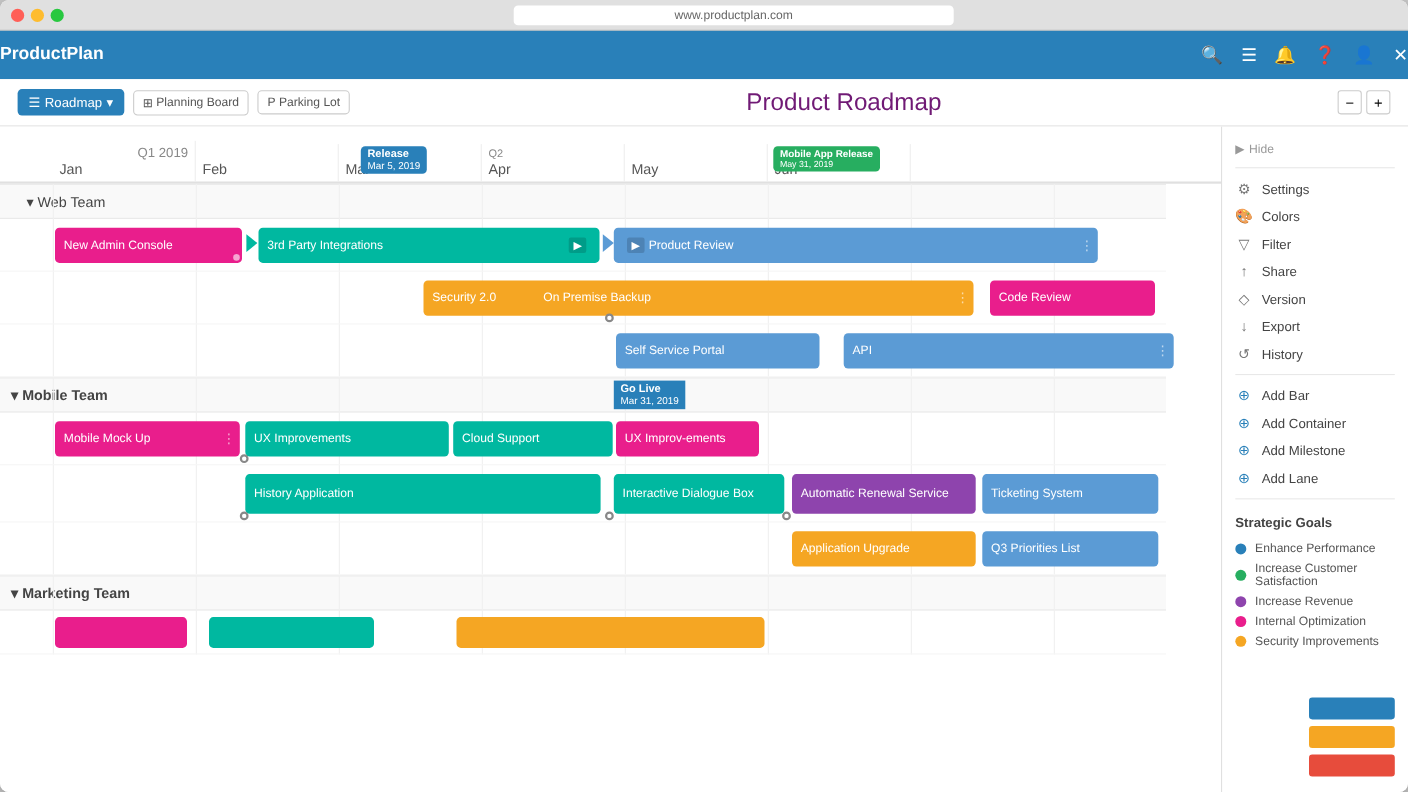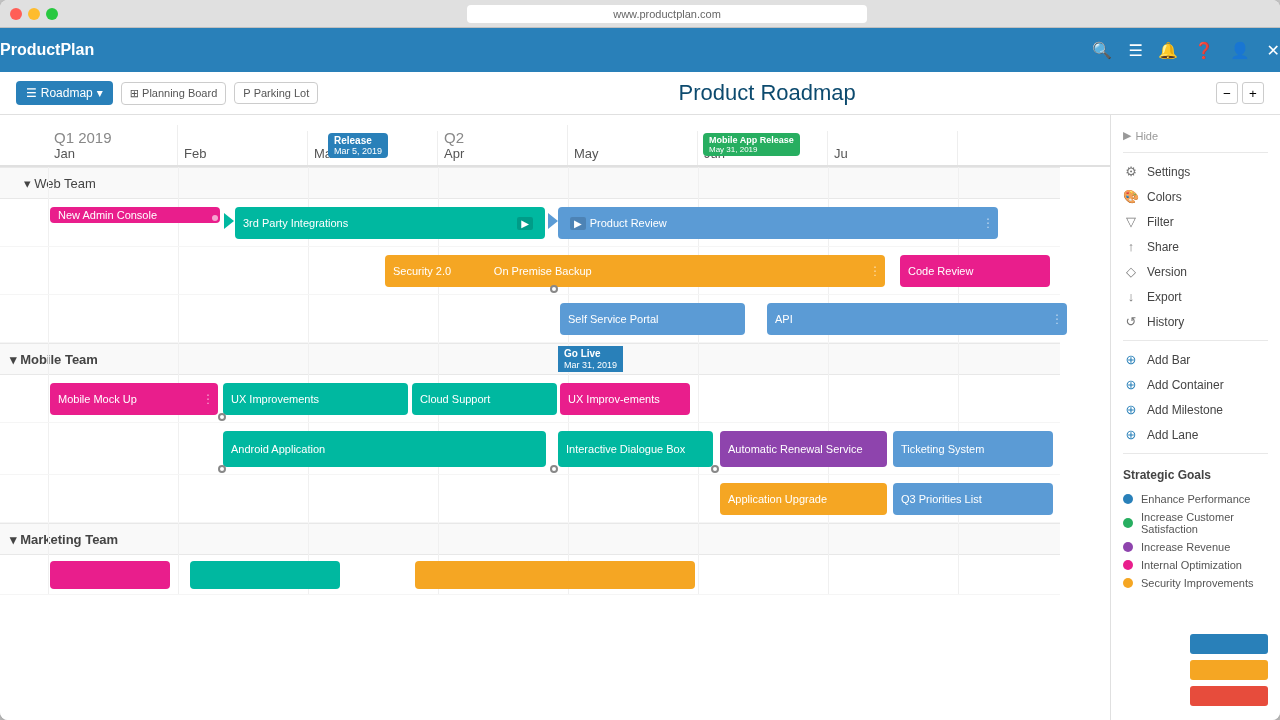--- a/index.html
+++ b/index.html
@@ -14,21 +14,21 @@
     .mac-btn-green { background: #28c840; }
     .mac-addressbar { margin: 0 auto; width: 400px; height: 18px; background: #fff; border-radius: 4px; display: flex; align-items: center; justify-content: center; font-size: 11px; color: #666; }
 
     .app-header { background: #2980b9; height: 44px; display: flex; align-items: center; padding: 0 0; }
     .app-logo { color: white; font-size: 16px; font-weight: 600; flex: 1; }
     .header-icons { display: flex; gap: 16px; align-items: center; }
     .header-icon { color: white; font-size: 16px; cursor: pointer; }
 
     .toolbar { background: white; padding: 8px 16px; display: flex; align-items: center; border-bottom: 1px solid #e0e0e0; }
     .page-title-area { flex: 1; text-align: center; }
-    .page-title { font-size: 22px; font-weight: 400; color: #0c4a6e; }
+    .page-title { font-size: 22px; font-weight: 400; color: #701a75; }
     .toolbar-left { display: flex; align-items: center; gap: 8px; }
     .btn-roadmap { background: #2980b9; color: white; border: none; padding: 5px 10px; border-radius: 4px; font-size: 12px; cursor: pointer; display: flex; align-items: center; gap: 4px; }
     .btn-outline { background: transparent; border: 1px solid #ccc; padding: 4px 8px; border-radius: 4px; font-size: 11px; cursor: pointer; color: #555; display: flex; align-items: center; gap: 3px; }
     .toolbar-right { display: flex; gap: 4px; }
     .zoom-btn { width: 22px; height: 22px; border: 1px solid #ccc; background: white; cursor: pointer; border-radius: 3px; display: flex; align-items: center; justify-content: center; }
 
     .main-area { display: flex; flex: 1; overflow: hidden; }
     
     .roadmap-content { flex: 1; overflow: auto; background: white; position: relative; }
 
@@ -104,77 +104,73 @@
   </div>
 
   <div class="main-area">
 
     <div class="roadmap-content" style="position: relative;">
 
       <div style="display: flex; border-bottom: 2px solid #e0e0e0; background: white; position: sticky; top: 0; z-index: 15; height: 52px; align-items: flex-end;">
         <div style="width: 48px; flex-shrink: 0;"></div>
 
         <div style="width: 130px; flex-shrink: 0; padding: 4px 6px; border-right: 1px solid #eee;">
-          <div style="font-size: 15px; color: #888;">Q1 2019</div>
+          <div style="font-size: 12px; color: #888; text-align: right;">Q1 2019</div>
           <div style="font-size: 13px; font-weight: 500; color: #555;">Jan</div>
         </div>
         <div style="width: 130px; flex-shrink: 0; padding: 4px 6px; border-right: 1px solid #eee;">
           <div style="font-size: 10px; color: #888;">&nbsp;</div>
           <div style="font-size: 13px; font-weight: 500; color: #555;">Feb</div>
         </div>
         <div style="width: 130px; flex-shrink: 0; padding: 4px 6px; border-right: 1px solid #eee; position: relative;">
           <div style="font-size: 10px; color: #888;">&nbsp;</div>
           <div style="font-size: 13px; font-weight: 500; color: #555;">Mar</div>
 
           <div style="position: absolute; top: 2px; left: 20px; background: #2980b9; color: white; padding: 2px 6px; border-radius: 4px; font-size: 10px; font-weight: 600; white-space: nowrap; z-index: 5;">
             <div>Release</div>
             <div style="font-size: 9px; font-weight: 400;">Mar 5, 2019</div>
           </div>
         </div>
         <div style="width: 130px; flex-shrink: 0; padding: 4px 6px; border-right: 1px solid #eee;">
-          <div style="font-size: 15px; color: #888;">Q2</div>
+          <div style="font-size: 10px; color: #888;">Q2</div>
           <div style="font-size: 13px; font-weight: 500; color: #555;">Apr</div>
         </div>
         <div style="width: 130px; flex-shrink: 0; padding: 4px 6px; border-right: 1px solid #eee;">
           <div style="font-size: 10px; color: #888;">&nbsp;</div>
           <div style="font-size: 13px; font-weight: 500; color: #555;">May</div>
         </div>
         <div style="width: 130px; flex-shrink: 0; padding: 4px 6px; border-right: 1px solid #eee; position: relative;">
           <div style="font-size: 10px; color: #888;">&nbsp;</div>
           <div style="font-size: 13px; font-weight: 500; color: #555;">Jun</div>
 
           <div style="position: absolute; top: 2px; left: 5px; background: #27ae60; color: white; padding: 2px 6px; border-radius: 4px; font-size: 9px; font-weight: 600; white-space: nowrap; z-index: 5;">
             <div>Mobile App Release</div>
             <div style="font-size: 8px; font-weight: 400;">May 31, 2019</div>
           </div>
-        </div>
-        <div style="width: 130px; flex-shrink: 0; padding: 4px 6px; border-right: 1px solid #eee;">
-          <div style="font-size: 10px; color: #888;">&nbsp;</div>
-          <div style="font-size: 13px; font-weight: 500; color: #555;">Ju</div>
         </div>
       </div>
 
       <div style="position: relative; width: 1060px;">
 
         <div style="position: absolute; left: 48px; top: 0; bottom: 0; border-left: 1px solid #f0f0f0; pointer-events: none;"></div>
         <div style="position: absolute; left: 178px; top: 0; bottom: 0; border-left: 1px solid #f0f0f0; pointer-events: none;"></div>
         <div style="position: absolute; left: 308px; top: 0; bottom: 0; border-left: 1px solid #f0f0f0; pointer-events: none;"></div>
         <div style="position: absolute; left: 438px; top: 0; bottom: 0; border-left: 1px solid #f0f0f0; pointer-events: none;"></div>
         <div style="position: absolute; left: 568px; top: 0; bottom: 0; border-left: 1px solid #f0f0f0; pointer-events: none;"></div>
         <div style="position: absolute; left: 698px; top: 0; bottom: 0; border-left: 1px solid #f0f0f0; pointer-events: none;"></div>
         <div style="position: absolute; left: 828px; top: 0; bottom: 0; border-left: 1px solid #f0f0f0; pointer-events: none;"></div>
         <div style="position: absolute; left: 958px; top: 0; bottom: 0; border-left: 1px solid #f0f0f0; pointer-events: none;"></div>
 
         <div style="height: 32px; display: flex; align-items: center; background: #f9f9f9; border-bottom: 1px solid #e8e8e8; border-top: 1px solid #e8e8e8;">
           <span style="padding: 0 24px; font-size: 13px; font-weight: 400; color: #444; cursor: pointer;">▾ Web Team</span>
         </div>
 
         <div style="position: relative; height: 48px; border-bottom: 1px solid #f5f5f5;">
 
-          <div class="bar bar-pink" style="left: 50px; top: 8px; width: 170px; height: 16px;">
+          <div class="bar bar-pink" style="left: 50px; top: 8px; width: 170px; height: 32px;">
             New Admin Console
             <span style="position: absolute; bottom: 2px; right: 2px; width: 6px; height: 6px; border-radius: 50%; background: rgba(255,255,255,0.6);"></span>
           </div>
 
           <div style="position: absolute; left: 224px; top: 14px; width: 0; height: 0; border-top: 8px solid transparent; border-bottom: 8px solid transparent; border-left: 10px solid #00b8a0;"></div>
 
           <div class="bar bar-teal" style="left: 235px; top: 8px; width: 310px; height: 32px;">
             3rd Party Integrations
             <span style="margin-left: auto; background: rgba(0,0,0,0.15); padding: 1px 4px; border-radius: 2px; font-size: 10px; margin-right: 4px;">▶</span>
           </div>
@@ -239,21 +235,21 @@
 
           <div class="bar bar-pink" style="left: 560px; top: 8px; width: 130px; height: 32px;">
             UX Improv-ements
           </div>
           <div style="position: absolute; left: 218px; top: 38px; width: 8px; height: 8px; border-radius: 50%; border: 2px solid #888; background: white;"></div>
         </div>
 
         <div style="position: relative; height: 52px; border-bottom: 1px solid #f5f5f5;">
 
           <div class="bar bar-teal" style="left: 223px; top: 8px; width: 323px; height: 36px;">
-            Android Application
+            History Application
           </div>
 
           <div class="bar bar-teal" style="left: 558px; top: 8px; width: 155px; height: 36px;">
             Interactive Dialogue Box
           </div>
 
           <div class="bar bar-purple" style="left: 720px; top: 8px; width: 167px; height: 36px;">
             Automatic Renewal Service
           </div>
 

